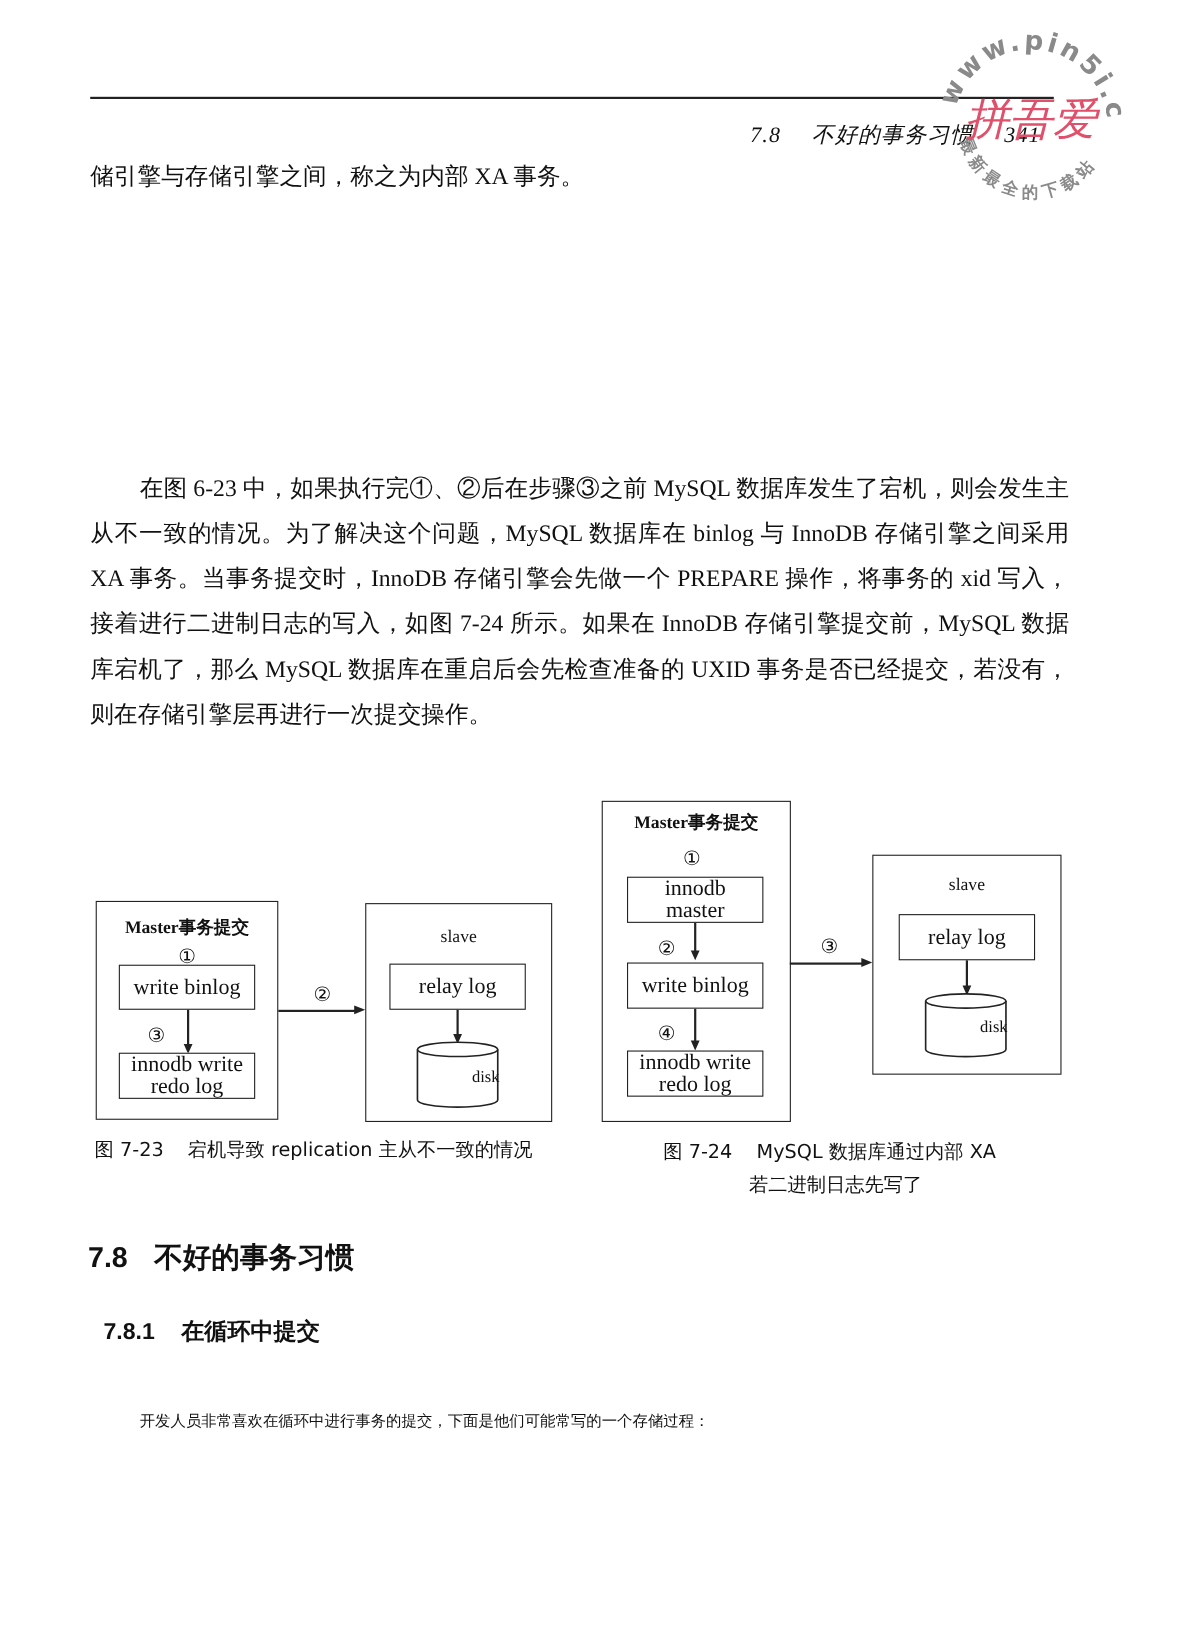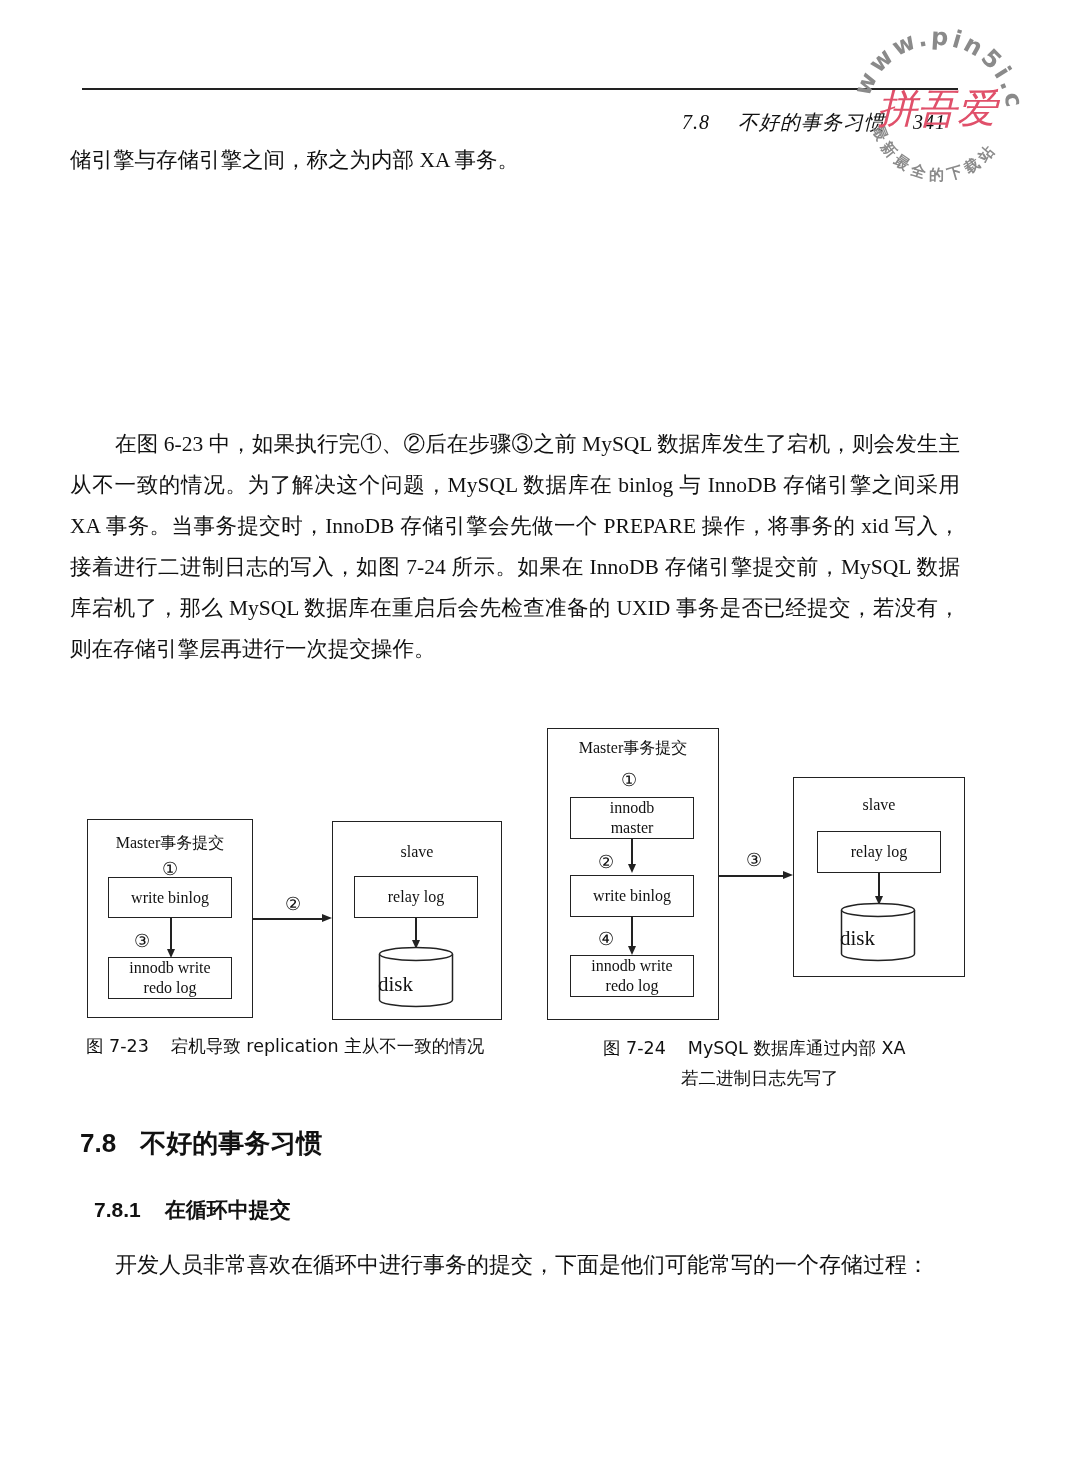--- a/index.html
+++ b/index.html
@@ -18,56 +18,56 @@
     }
     .running-header .hdr span { margin-left: 22px; }
     .running-header .hdr span:first-child { margin-left: 0; }
 
     .watermark {
       position: absolute; left: 842px; top: 10px; width: 190px; height: 190px;
       pointer-events: none;
     }
 
     .body-text {
-      position: absolute; left: 70px; width: 890px;
+      position: absolute; left: 82px; width: 890px;
       font-size: 21.5px; line-height: 41px; text-align: justify;
       text-align-last: left;
     }
     .body-text p { margin: 0; }
     .body-text p.indent { text-indent: 45px; }
     #para-block-1 { top: 140px; }
     #para-block-2 { top: 424px; }
     #para-block-3 { top: 1244px; }
 
     .figure { position: absolute; }
     .box {
       position: absolute; border: 1.5px solid #222; background: #fff;
-      font-size: 16px; text-align: center; line-height: 20px;
+      font-size: 20px; text-align: center; line-height: 20px;
       display: flex; align-items: center; justify-content: center; flex-direction: column;
     }
     .outer { border: 1.5px solid #222; position: absolute; }
-    .outer-title { position: absolute; left: 0; right: 0; text-align: center; font-size: 16px; font-weight: normal; }
+    .outer-title { position: absolute; left: 0; right: 0; text-align: center; font-size: 16px; font-weight: bold; }
     .outer-title.slave { font-weight: normal; }
     .step {
       position: absolute; font-size: 18px; line-height: 18px;
     }
     .vline { position: absolute; width: 1.5px; background: #222; }
     .hline { position: absolute; height: 1.5px; background: #222; }
     .arrow-down {
       position: absolute; width: 0; height: 0;
       border-left: 4px solid transparent; border-right: 4px solid transparent;
       border-top: 9px solid #222;
     }
     .arrow-right {
       position: absolute; width: 0; height: 0;
       border-top: 4px solid transparent; border-bottom: 4px solid transparent;
       border-left: 10px solid #222;
     }
     .cylinder { position: absolute; }
-    .cyl-label { position: absolute; left: 0; right: 0; text-align: left; font-size: 21px; }
+    .cyl-label { position: absolute; left: 0; right: 0; text-align: right; font-size: 15px; }
 
     .caption { position: absolute; font-size: 17.5px; line-height: 30px; font-family: "DejaVu Sans", "Liberation Sans", sans-serif; }
     .caption .num { display: inline-block; margin-right: 22px; }
 
     .section-h2 {
       position: absolute; left: 80px; top: 1126px;
       font-family: "Liberation Sans", "DejaVu Sans", sans-serif; font-size: 26px; font-weight: bold;
     }
     .section-h3 {
       position: absolute; left: 94px; top: 1196px;
@@ -191,15 +191,15 @@
 </div>
 
 <div class="section-h2">
   <span class="sec-num">7.8</span><span>不好的事务习惯</span>
 </div>
 
 <div class="section-h3">
   <span class="sec-num">7.8.1</span><span>在循环中提交</span>
 </div>
 
-<div class="body-text" id="para-block-3" style="font-family:'DejaVu Sans','Liberation Sans',sans-serif;font-size:22px;">
+<div class="body-text" id="para-block-3" style="font-family:'DejaVu Sans','Liberation Sans',sans-serif;font-size:14px;margin-top:28px;">
   <p class="indent">开发人员非常喜欢在循环中进行事务的提交，下面是他们可能常写的一个存储过程：</p>
 </div>
 
 </body></html>

